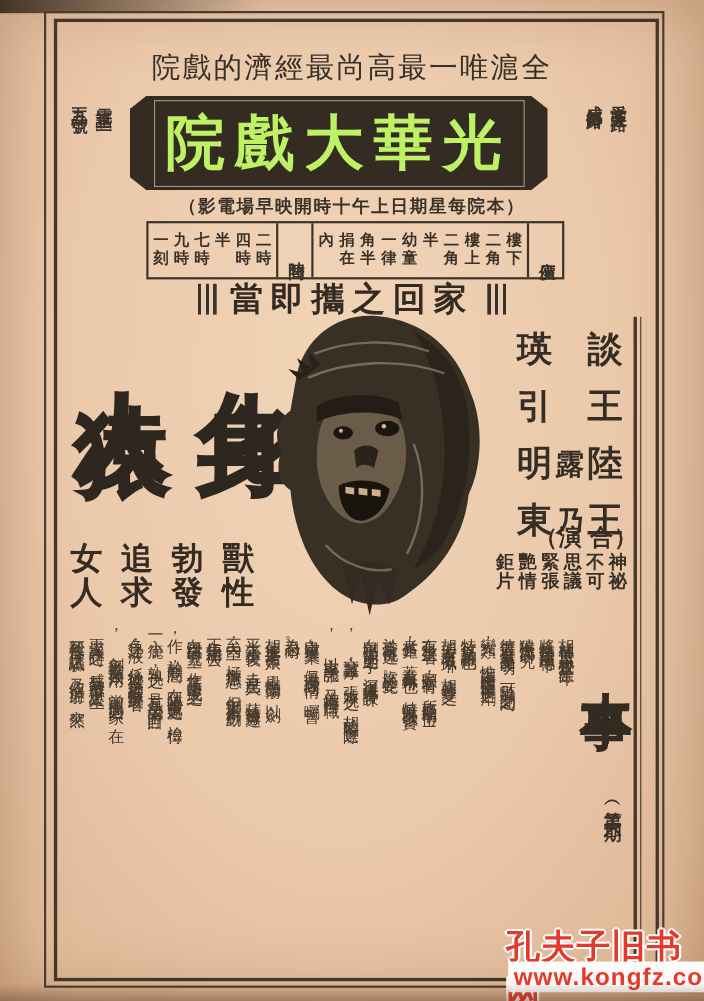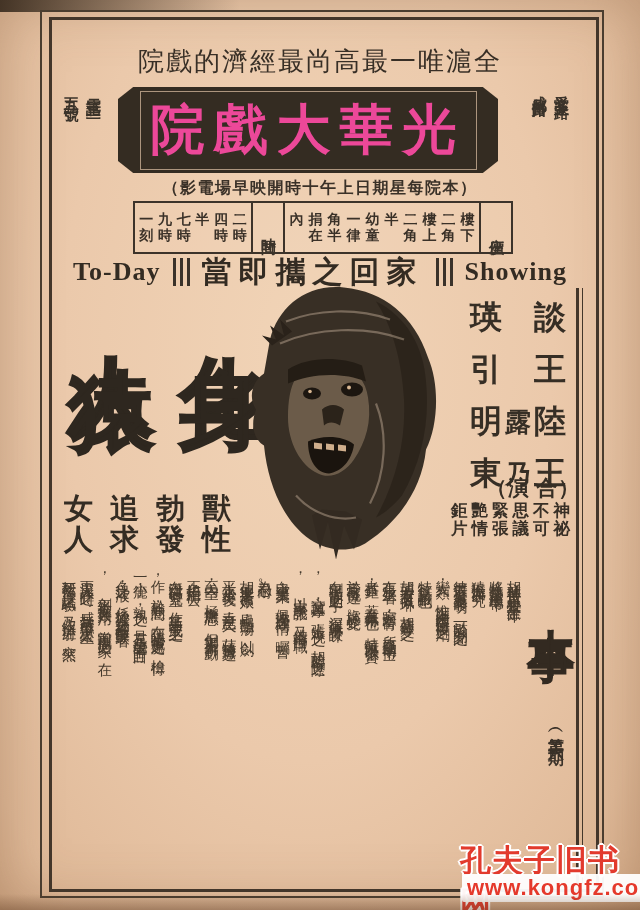--- a/index.html
+++ b/index.html
@@ -15,21 +15,21 @@
   .abs{position:absolute;}
   .frame-outer{left:40px;top:10px;width:560px;height:884px;border:2px solid #4a3d2f;}
   .frame-inner{left:49px;top:17px;width:544px;height:869px;border:3px solid #43362a;}
   .rule-v{background:#43362a;}
   .slogan{left:0;right:0;top:44px;text-align:center;font-size:26px;font-weight:normal;
     letter-spacing:2px;color:#382f26;}
   .plaque{left:118px;top:87px;width:380px;height:86px;background:#342c22;
     clip-path:polygon(4% 0,96% 0,100% 14%,100% 86%,96% 100%,4% 100%,0 86%,0 14%);
     display:flex;align-items:center;justify-content:center;}
   .plaque-inner{border:1px solid rgba(236,206,176,.65);padding:2px 10px;}
-  .plaque-text{font-size:54px;font-weight:bold;color:#ec4899;letter-spacing:9px;white-space:nowrap;}
+  .plaque-text{font-size:54px;font-weight:bold;color:#bef264;letter-spacing:9px;white-space:nowrap;}
   .vtext{writing-mode:vertical-rl;text-orientation:upright;}
   .sidecols{display:flex;flex-direction:row-reverse;gap:5px;font-weight:bold;}
   .sidecols .vcol{font-size:15px;letter-spacing:3px;line-height:1.15;}
   .phone{left:62px;top:86px;height:160px;}
   .address{left:530px;top:84px;height:160px;}
   .note{left:0;right:0;top:178px;text-align:center;font-size:16px;font-weight:bold;letter-spacing:1.5px;color:#3a3128;}
   .pricetable{left:133px;top:201px;width:376px;height:49px;border:2px solid #3c332a;
     display:flex;flex-direction:row-reverse;background:rgba(255,240,220,.06);}
   .cell{display:flex;flex-direction:row-reverse;align-items:center;justify-content:space-around;}
   .cell + .cell{}
@@ -174,25 +174,23 @@
           <span>時</span>
         </div>
         <div class="vpair">
           <span>一</span>
           <span>刻</span>
         </div>
       </div>
   </div>
 
   <div class="abs todayrow">
-    <span class="today-en">To-Day</span>
     <span class="triple-bar"></span>
     <span class="today-zh">當即攜之回家</span>
     <span class="triple-bar"></span>
-    <span class="today-en">Showing</span>
   </div>
 
   <div class="abs title-block">
       <div class="vcol vtext">化身</div>
       <div class="vcol vtext">人猿</div>
     </div>
 
   <div class="abs tagline">
       <div class="vpair">
         <span>獸</span>

